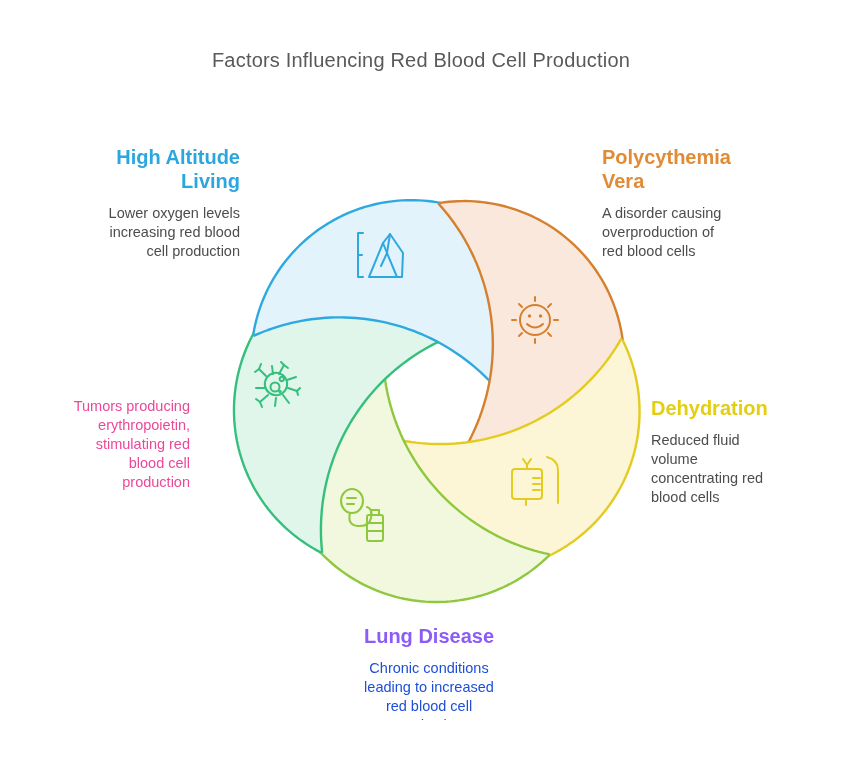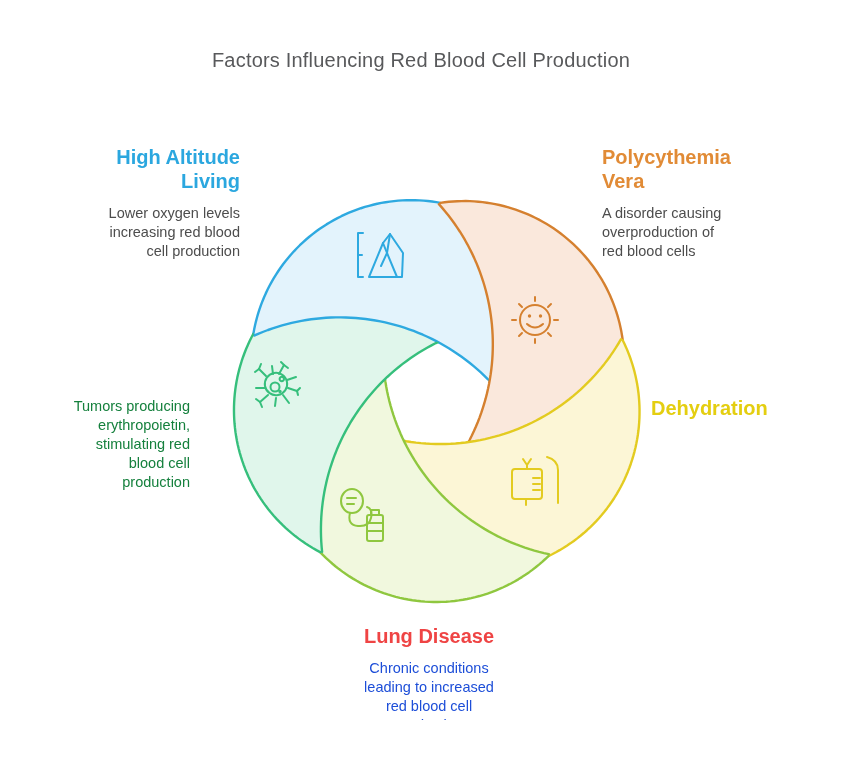--- a/index.html
+++ b/index.html
@@ -130,30 +130,34 @@
   <div class="factor-label" id="lbl-high-altitude">
     <div class="factor-heading" style="color: rgb(43, 167, 223);">High Altitude
 Living</div>
     <div class="factor-desc" style="color: rgb(77, 77, 77);">Lower oxygen levels
 increasing red blood
 cell production</div>
   </div>
 
   <div class="factor-label" id="lbl-dehydration">
     <div class="factor-heading" style="color: rgb(228, 206, 16); text-align: center;">Dehydration</div>
+    <div class="factor-desc" style="color: rgb(77, 77, 77);">Reduced fluid
+volume
+concentrating red
+blood cells</div>
   </div>
 
   <div class="factor-label" id="lbl-lung-disease">
-    <div class="factor-heading" style="color: #ef4444;">Lung Disease</div>
+    <div class="factor-heading" style="color: #8b5cf6;">Lung Disease</div>
     <div class="factor-desc" style="color: #1d4ed8;">Chronic conditions
 leading to increased
 red blood cell
 production</div>
   </div>
 
   <div class="factor-label" id="lbl-kidney-tumors">
-    <div class="factor-desc" style="color: #15803d;">Tumors producing
+    <div class="factor-desc" style="color: #ec4899;">Tumors producing
 erythropoietin,
 stimulating red
 blood cell
 production</div>
   </div>
 </div>
 
 </body></html>

